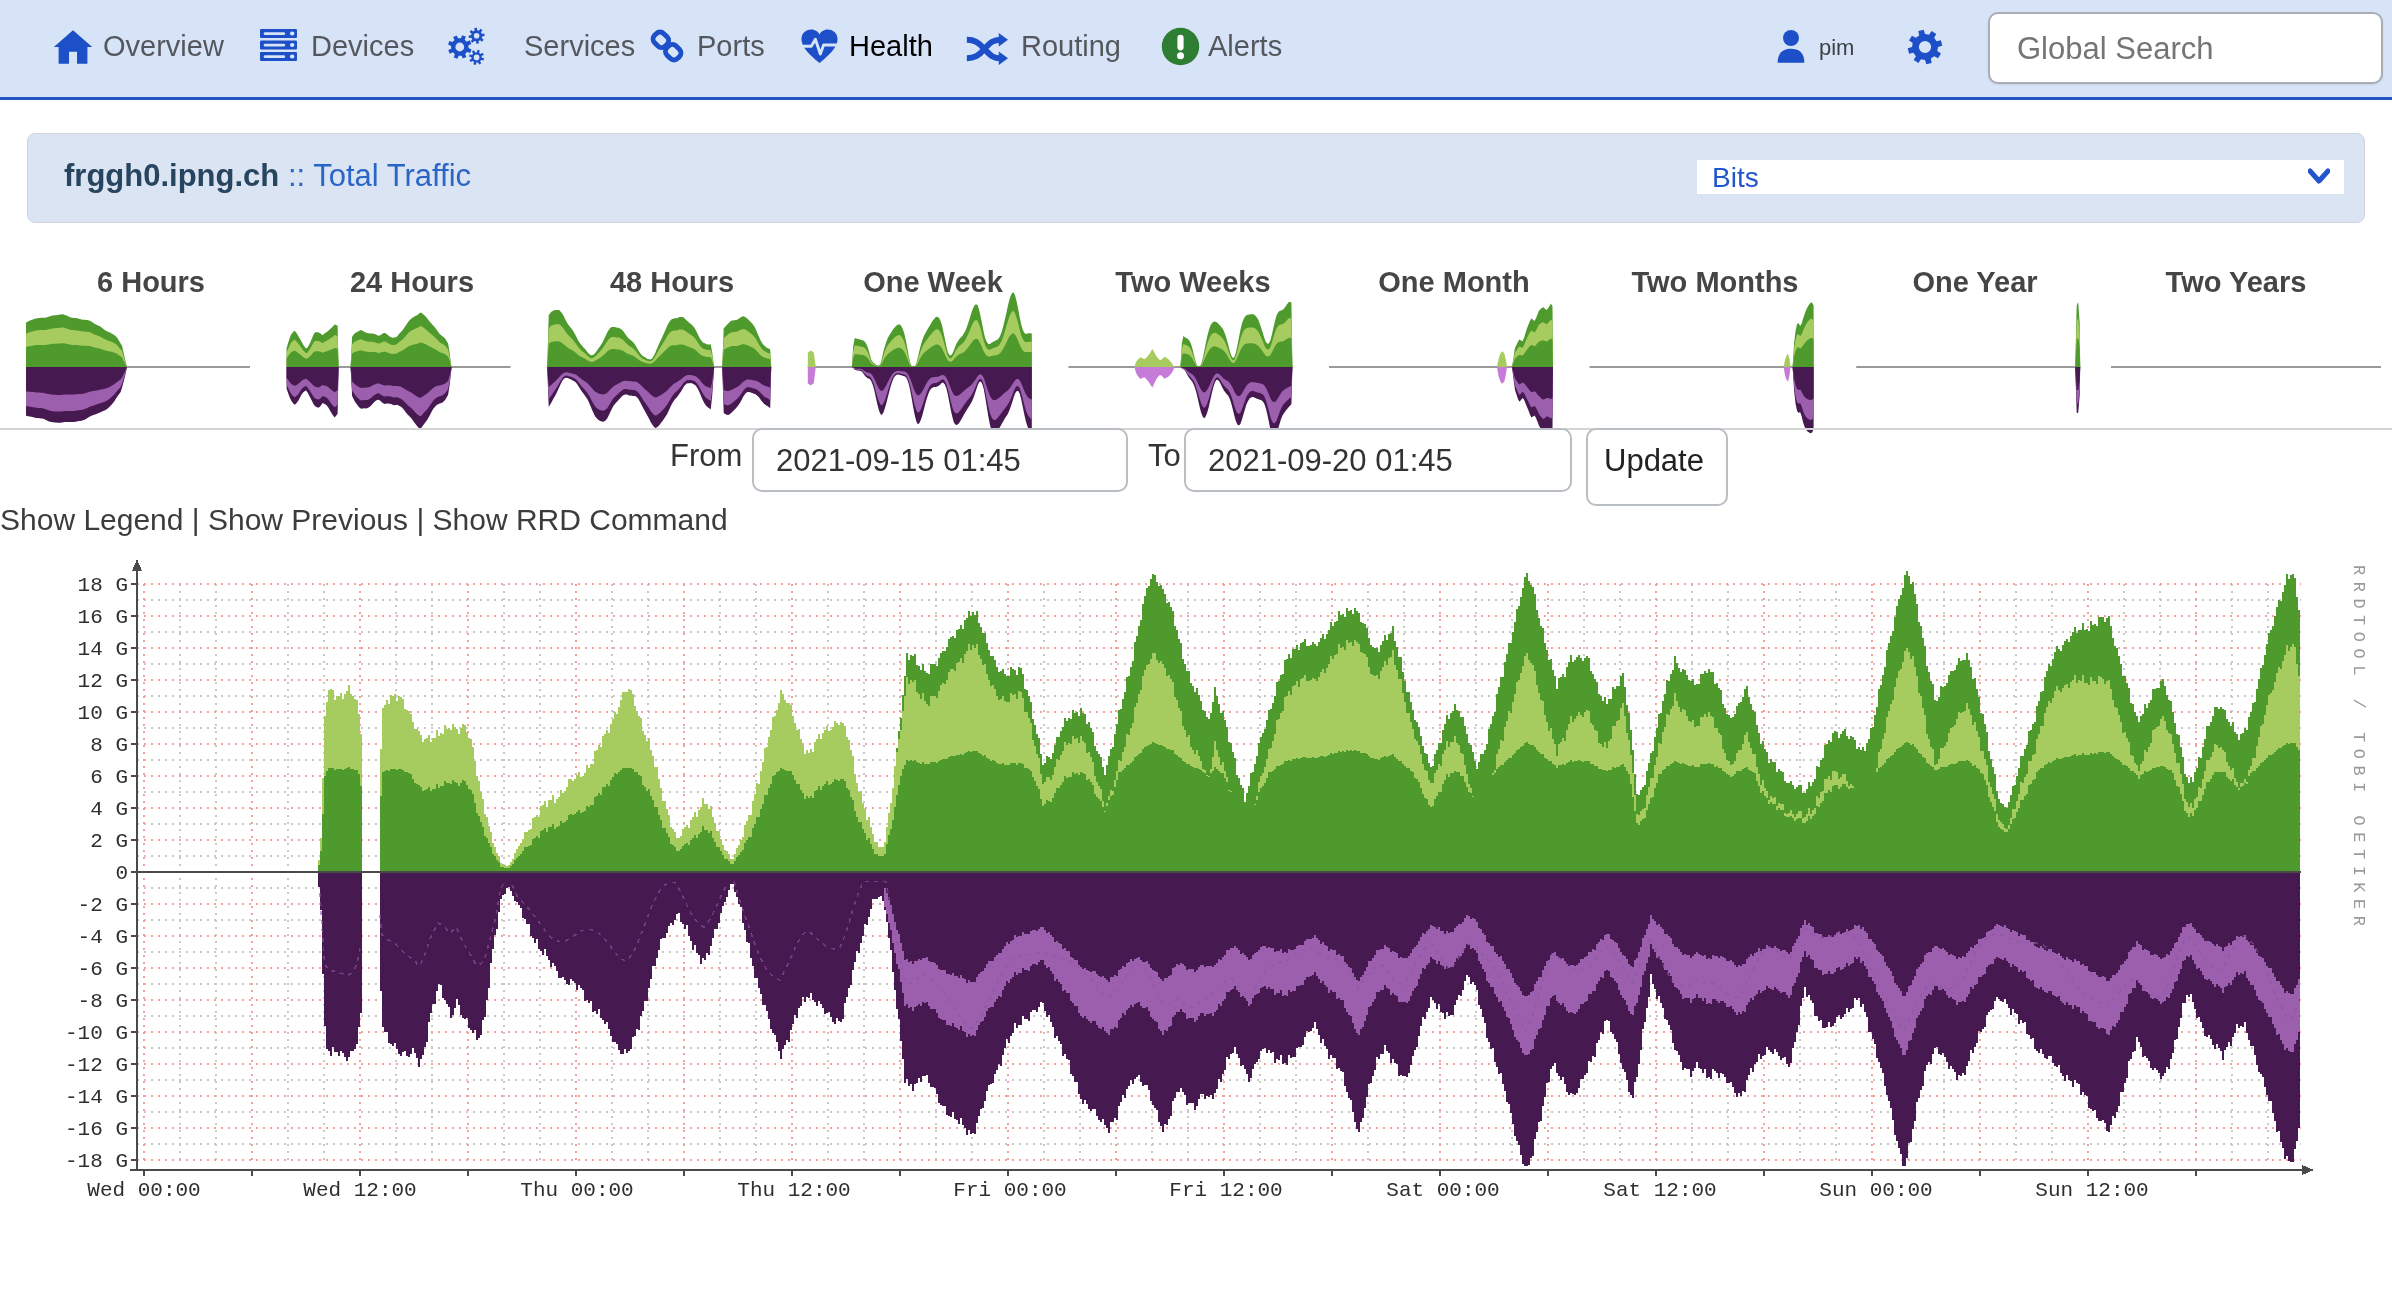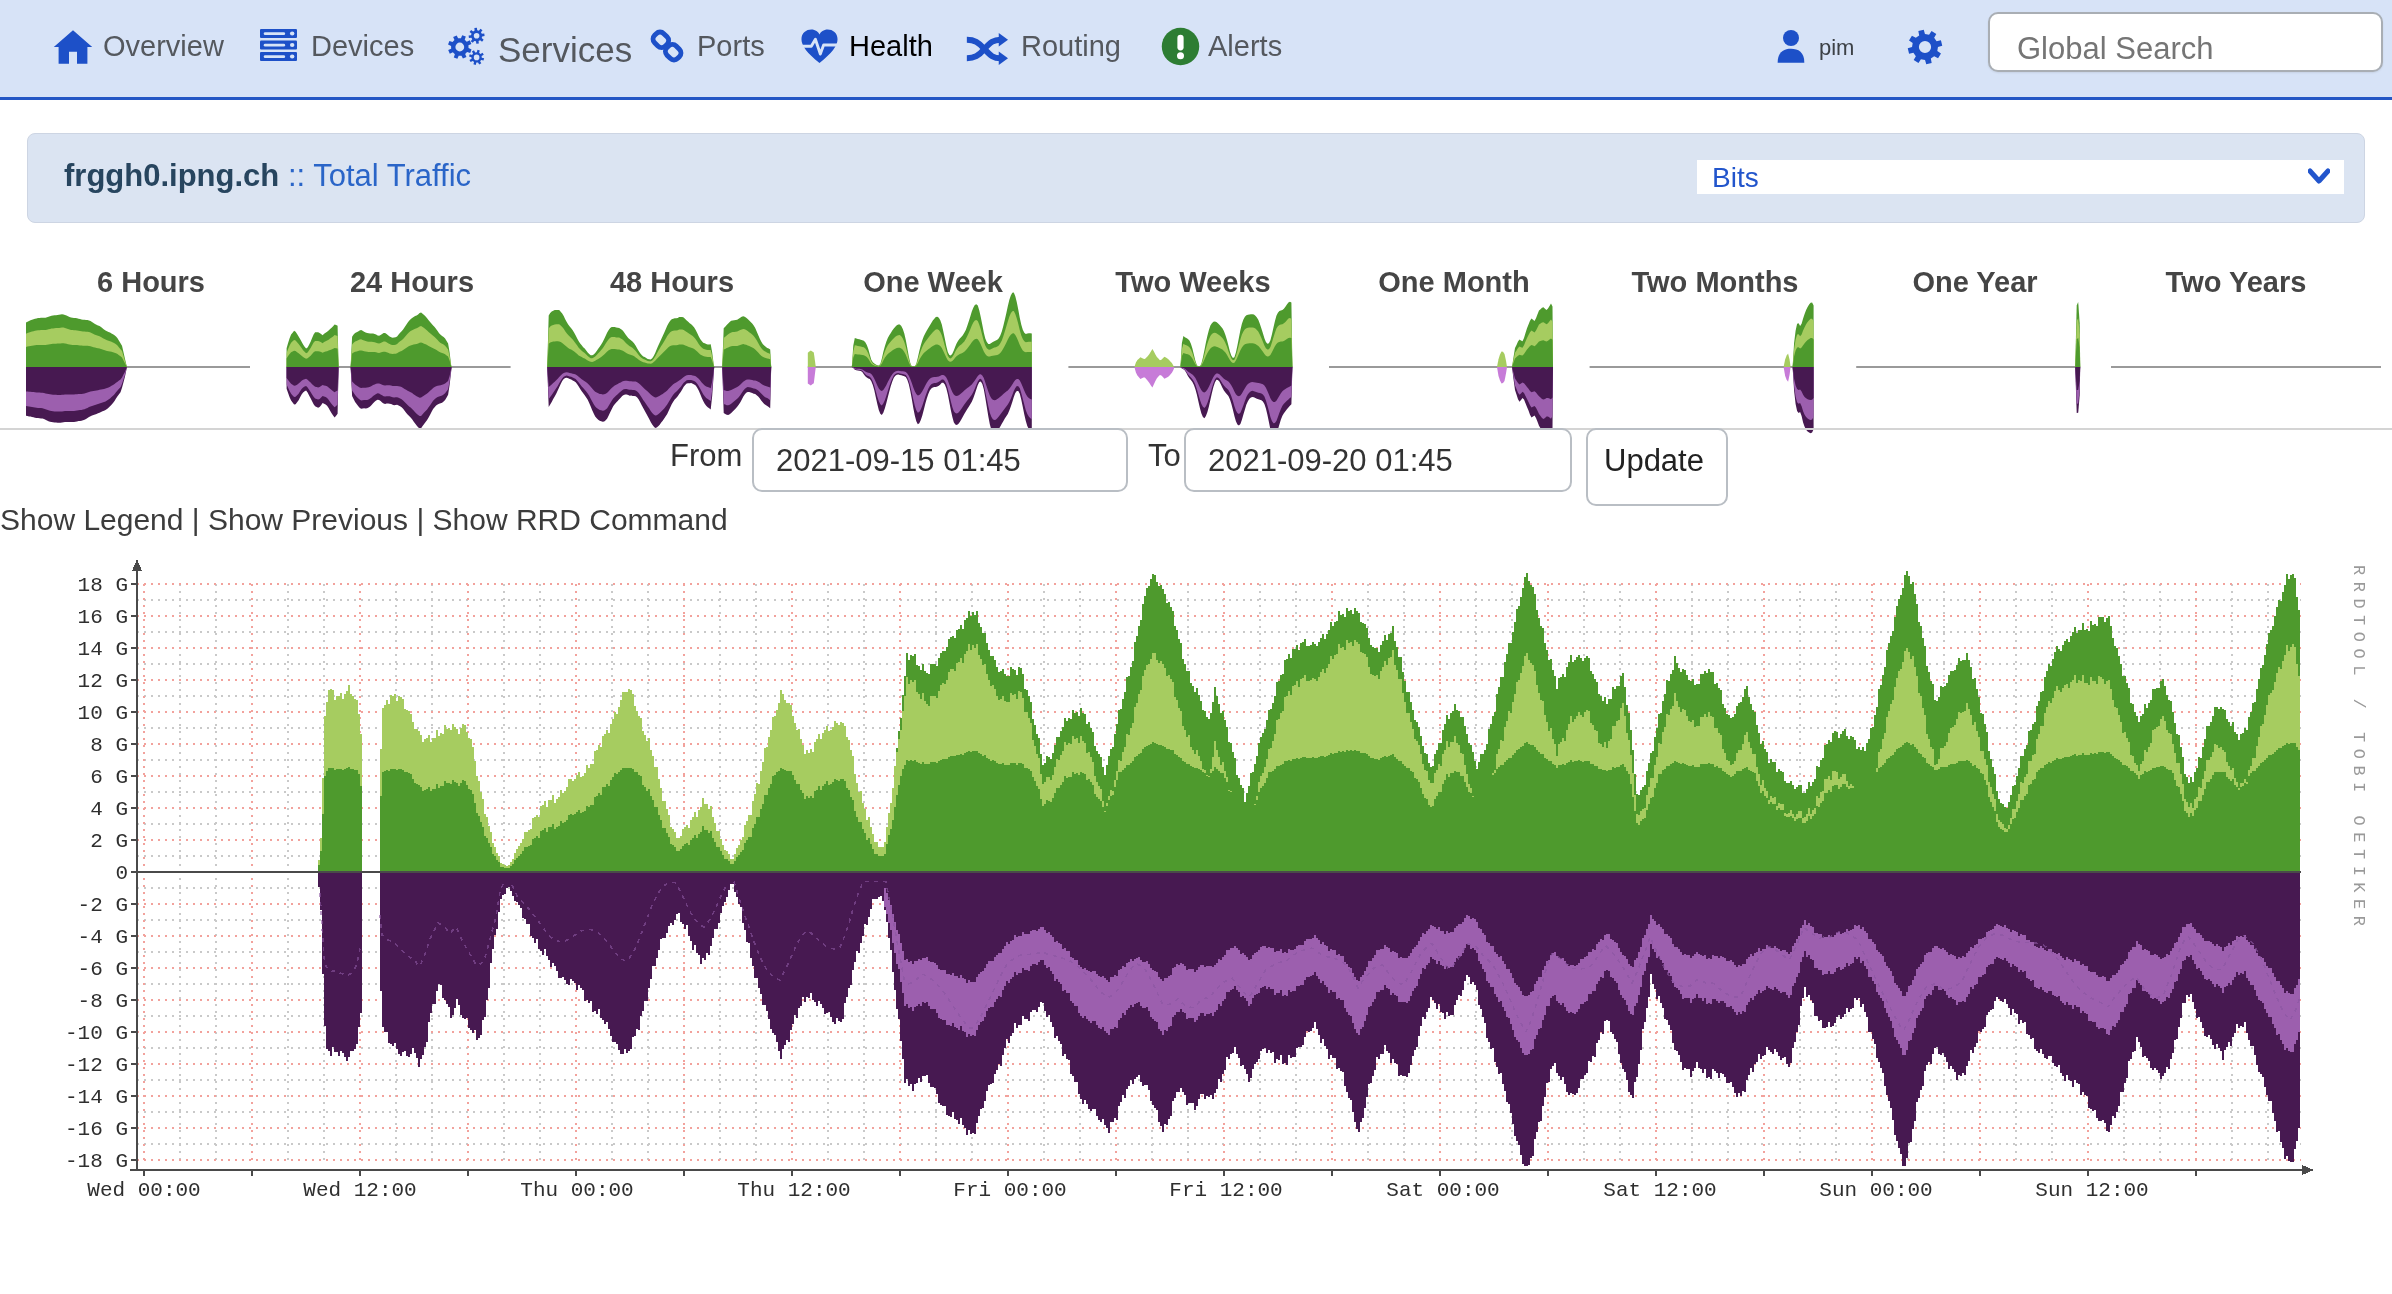--- a/index.html
+++ b/index.html
@@ -21,21 +21,21 @@
       <rect x="0" y="72" width="100" height="28" rx="3" fill="#1d50c8"></rect>
       <circle cx="87" cy="86" r="6" fill="#d7e3f7"></circle>
       <rect x="10" y="82" width="58" height="9" rx="4" fill="#d7e3f7"></rect>
     </svg>
     <div style="position:absolute;left:311px;top:30px;font-size:29px;color:#54585e">Devices</div>
     <svg style="position:absolute;left:447px;top:27px" width="40" height="40" viewBox="0 0 100 100">
       <path fill="#1d50c8" fill-rule="evenodd" d="M61.4 56.0 L58.0 65.0 L50.2 62.3 L45.4 67.4 L48.6 75.0 L39.8 79.0 L36.2 71.6 L29.2 71.8 L26.0 79.4 L17.0 76.0 L19.7 68.2 L14.6 63.4 L7.0 66.6 L3.0 57.8 L10.4 54.2 L10.2 47.2 L2.6 44.0 L6.0 35.0 L13.8 37.7 L18.6 32.6 L15.4 25.0 L24.2 21.0 L27.8 28.4 L34.8 28.2 L38.0 20.6 L47.0 24.0 L44.3 31.8 L49.4 36.6 L57.0 33.4 L61.0 42.2 L53.6 45.8 L53.8 52.8 Z M21.0 50.0 a11.0 11.0 0 1 0 22.0 0 a11.0 11.0 0 1 0 -22.0 0 Z"></path>
       <path fill="#1d50c8" fill-rule="evenodd" d="M91.6 31.6 L87.6 36.7 L82.8 32.9 L78.9 35.1 L79.6 41.2 L73.3 42.0 L72.5 35.9 L68.2 34.7 L64.4 39.6 L59.3 35.6 L63.1 30.8 L60.9 26.9 L54.8 27.6 L54.0 21.3 L60.1 20.5 L61.3 16.2 L56.4 12.4 L60.4 7.3 L65.2 11.1 L69.1 8.9 L68.4 2.8 L74.7 2.0 L75.5 8.1 L79.8 9.3 L83.6 4.4 L88.7 8.4 L84.9 13.2 L87.1 17.1 L93.2 16.4 L94.0 22.7 L87.9 23.5 L86.7 27.8 Z M67.0 22.0 a7.0 7.0 0 1 0 14.0 0 a7.0 7.0 0 1 0 -14.0 0 Z"></path>
       <path fill="#1d50c8" fill-rule="evenodd" d="M85.8 90.9 L80.5 93.9 L77.6 88.5 L73.4 89.0 L71.8 94.9 L66.0 93.2 L67.7 87.4 L64.4 84.8 L59.1 87.8 L56.1 82.5 L61.5 79.6 L61.0 75.4 L55.1 73.8 L56.8 68.0 L62.6 69.7 L65.2 66.4 L62.2 61.1 L67.5 58.1 L70.4 63.5 L74.6 63.0 L76.2 57.1 L82.0 58.8 L80.3 64.6 L83.6 67.2 L88.9 64.2 L91.9 69.5 L86.5 72.4 L87.0 76.6 L92.9 78.2 L91.2 84.0 L85.4 82.3 L82.8 85.6 Z M67.0 76.0 a7.0 7.0 0 1 0 14.0 0 a7.0 7.0 0 1 0 -14.0 0 Z"></path>
     </svg>
-    <div style="position:absolute;left:498px;top:30px;font-size:35px;color:#54585e">Services</div>
+    <div style="position:absolute;left:524px;top:30px;font-size:29px;color:#54585e">Services</div>
     <svg style="position:absolute;left:648px;top:27px" width="38" height="38" viewBox="0 0 100 100">
       <g transform="rotate(-45 50 50)" stroke="#1d50c8" stroke-width="13" fill="none">
         <rect x="33" y="7" width="34" height="40" rx="14"></rect>
         <rect x="33" y="53" width="34" height="40" rx="14"></rect>
       </g>
     </svg>
     <div style="position:absolute;left:697px;top:30px;font-size:29px;color:#54585e">Ports</div>
     <svg style="position:absolute;left:799px;top:27px" width="41" height="41" viewBox="0 0 100 100">
       <path fill="#1d50c8" d="M50 88 C20 64 6 46 6 30 C6 14 18 6 30 6 C40 6 47 12 50 18 C53 12 60 6 70 6 C82 6 94 14 94 30 C94 46 80 64 50 88 Z"></path>
       <path d="M8 47 H30 L40 30 L52 66 L60 44 H92" stroke="#d7e3f7" stroke-width="7" fill="none" stroke-linejoin="round" stroke-linecap="round"></path>
@@ -57,21 +57,21 @@
     </svg>
     <div style="position:absolute;left:1208px;top:30px;font-size:29px;color:#54585e">Alerts</div>
     <svg style="position:absolute;left:1776px;top:29px" width="30" height="34" viewBox="0 0 90 100">
       <circle cx="45" cy="26" r="24" fill="#1d50c8"></circle>
       <path d="M5 100 C5 68 23 58 45 58 C67 58 85 68 85 100 Z" fill="#1d50c8"></path>
     </svg>
     <div style="position:absolute;left:1819px;top:35px;font-size:22px;color:#3c4146">pim</div>
     <svg style="position:absolute;left:1907px;top:29px" width="36" height="36" viewBox="0 0 100 100">
       <path fill="#1d50c8" fill-rule="evenodd" d="M94.4 68.2 L86.3 81.4 L75.5 75.4 L66.2 82.2 L68.5 94.3 L53.5 97.9 L50.1 86.0 L38.7 84.2 L31.8 94.4 L18.6 86.3 L24.6 75.5 L17.8 66.2 L5.7 68.5 L2.1 53.5 L14.0 50.1 L15.8 38.7 L5.6 31.8 L13.7 18.6 L24.5 24.6 L33.8 17.8 L31.5 5.7 L46.5 2.1 L49.9 14.0 L61.3 15.8 L68.2 5.6 L81.4 13.7 L75.4 24.5 L82.2 33.8 L94.3 31.5 L97.9 46.5 L86.0 49.9 L84.2 61.3 Z M33.0 50.0 a17.0 17.0 0 1 0 34.0 0 a17.0 17.0 0 1 0 -34.0 0 Z"></path>
     </svg>
-    <div style="position:absolute;left:1988px;top:12px;width:395px;height:60px;box-sizing:border-box;background:#fff;border:2px solid #a9aeb4;border-radius:10px;box-shadow:0 1px 2px rgba(0,0,0,.08)">
+    <div style="position:absolute;left:1988px;top:12px;width:395px;height:72px;box-sizing:border-box;background:#fff;border:2px solid #a9aeb4;border-radius:10px;box-shadow:0 1px 2px rgba(0,0,0,.08)">
       <div style="margin:17px 0 0 27px;font-size:31px;color:#757575">Global Search</div>
     </div>
   </div>
 
 <div class="abs" style="left:27px;top:133px;width:2338px;height:90px;background:#dbe4f2;border:1px solid #cdd5e3;border-radius:8px;box-sizing:border-box">
   <div class="abs" style="left:36px;top:24px;font-size:31px"><span style="font-weight:bold;color:#27455f">frggh0.ipng.ch</span><span style="color:#2a65c8"> :: Total Traffic</span></div>
   <div class="abs" style="left:1669px;top:26px;width:647px;height:34px;background:#fff;">
      <div style="margin:2px 0 0 15px;font-size:28px;color:#2255cc">Bits</div>
      <svg style="position:absolute;right:14px;top:7px" width="22" height="20" viewBox="0 0 22 20">
         <path d="M2 4 L11 14 L20 4" stroke="#2255cc" stroke-width="5" fill="none" stroke-linecap="round" stroke-linejoin="round"></path>

